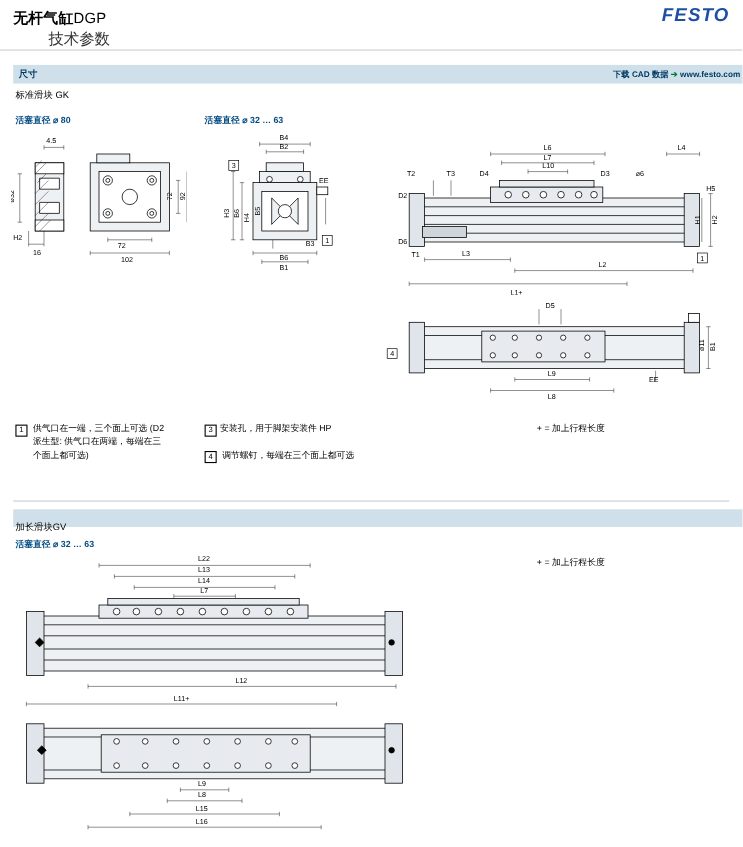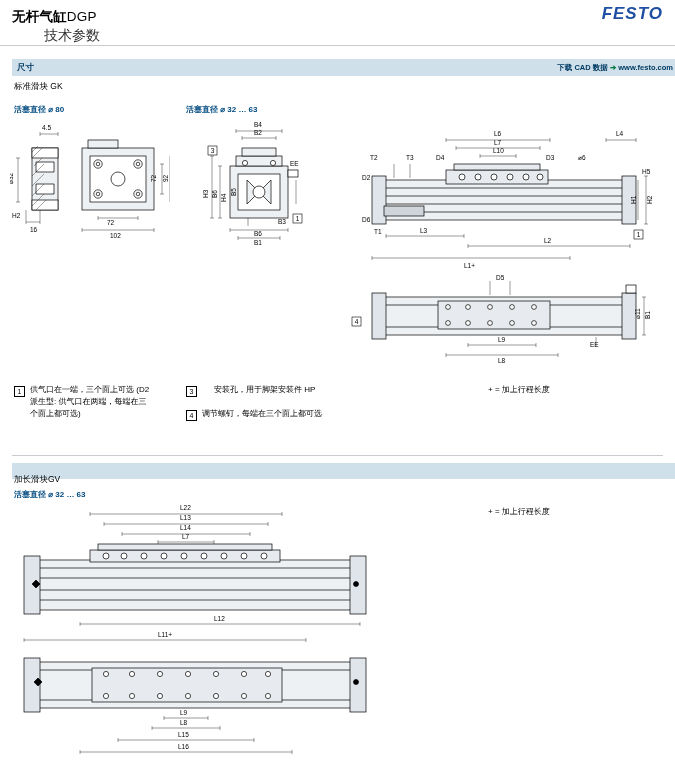--- a/index.html
+++ b/index.html
@@ -325,21 +325,21 @@
         <rect x="2" y="42" width="9" height="9" fill="#fff" stroke="#000" stroke-width="0.6"></rect>
         <text x="6.5" y="49" font-size="6.5" text-anchor="middle" font-family="Liberation Sans, sans-serif">4</text>
       </g>
     </svg>
   </div>
 
   <div class="keybox" style="left:14px;top:386px;">1</div>
   <div class="keytxt" style="left:30px;top:384px;width:120px;">供气口在一端，三个面上可选 (D2 派生型: 供气口在两端，每端在三个面上都可选)</div>
 
   <div class="keybox" style="left:186px;top:386px;">3</div>
-  <div class="keytxt" style="left:214px;top:384px;width:130px;">安装孔，用于脚架安装件 HP</div>
+  <div class="keytxt" style="left:200px;top:384px;width:130px;">安装孔，用于脚架安装件 HP</div>
 
   <div class="keybox" style="left:186px;top:410px;">4</div>
   <div class="keytxt" style="left:202px;top:408px;width:130px;">调节螺钉，每端在三个面上都可选</div>
 
   <div class="plusnote" style="left:488px;top:384px;">+   =  加上行程长度</div>
 
   <div class="hline" style="left:12px;top:455px;width:651px;"></div>
 
   <div class="secbar" style="top:463px;height:16px;"></div>
   <div class="subttl" style="left:14px;top:474px;text-align:right;">加长滑块GV</div>

